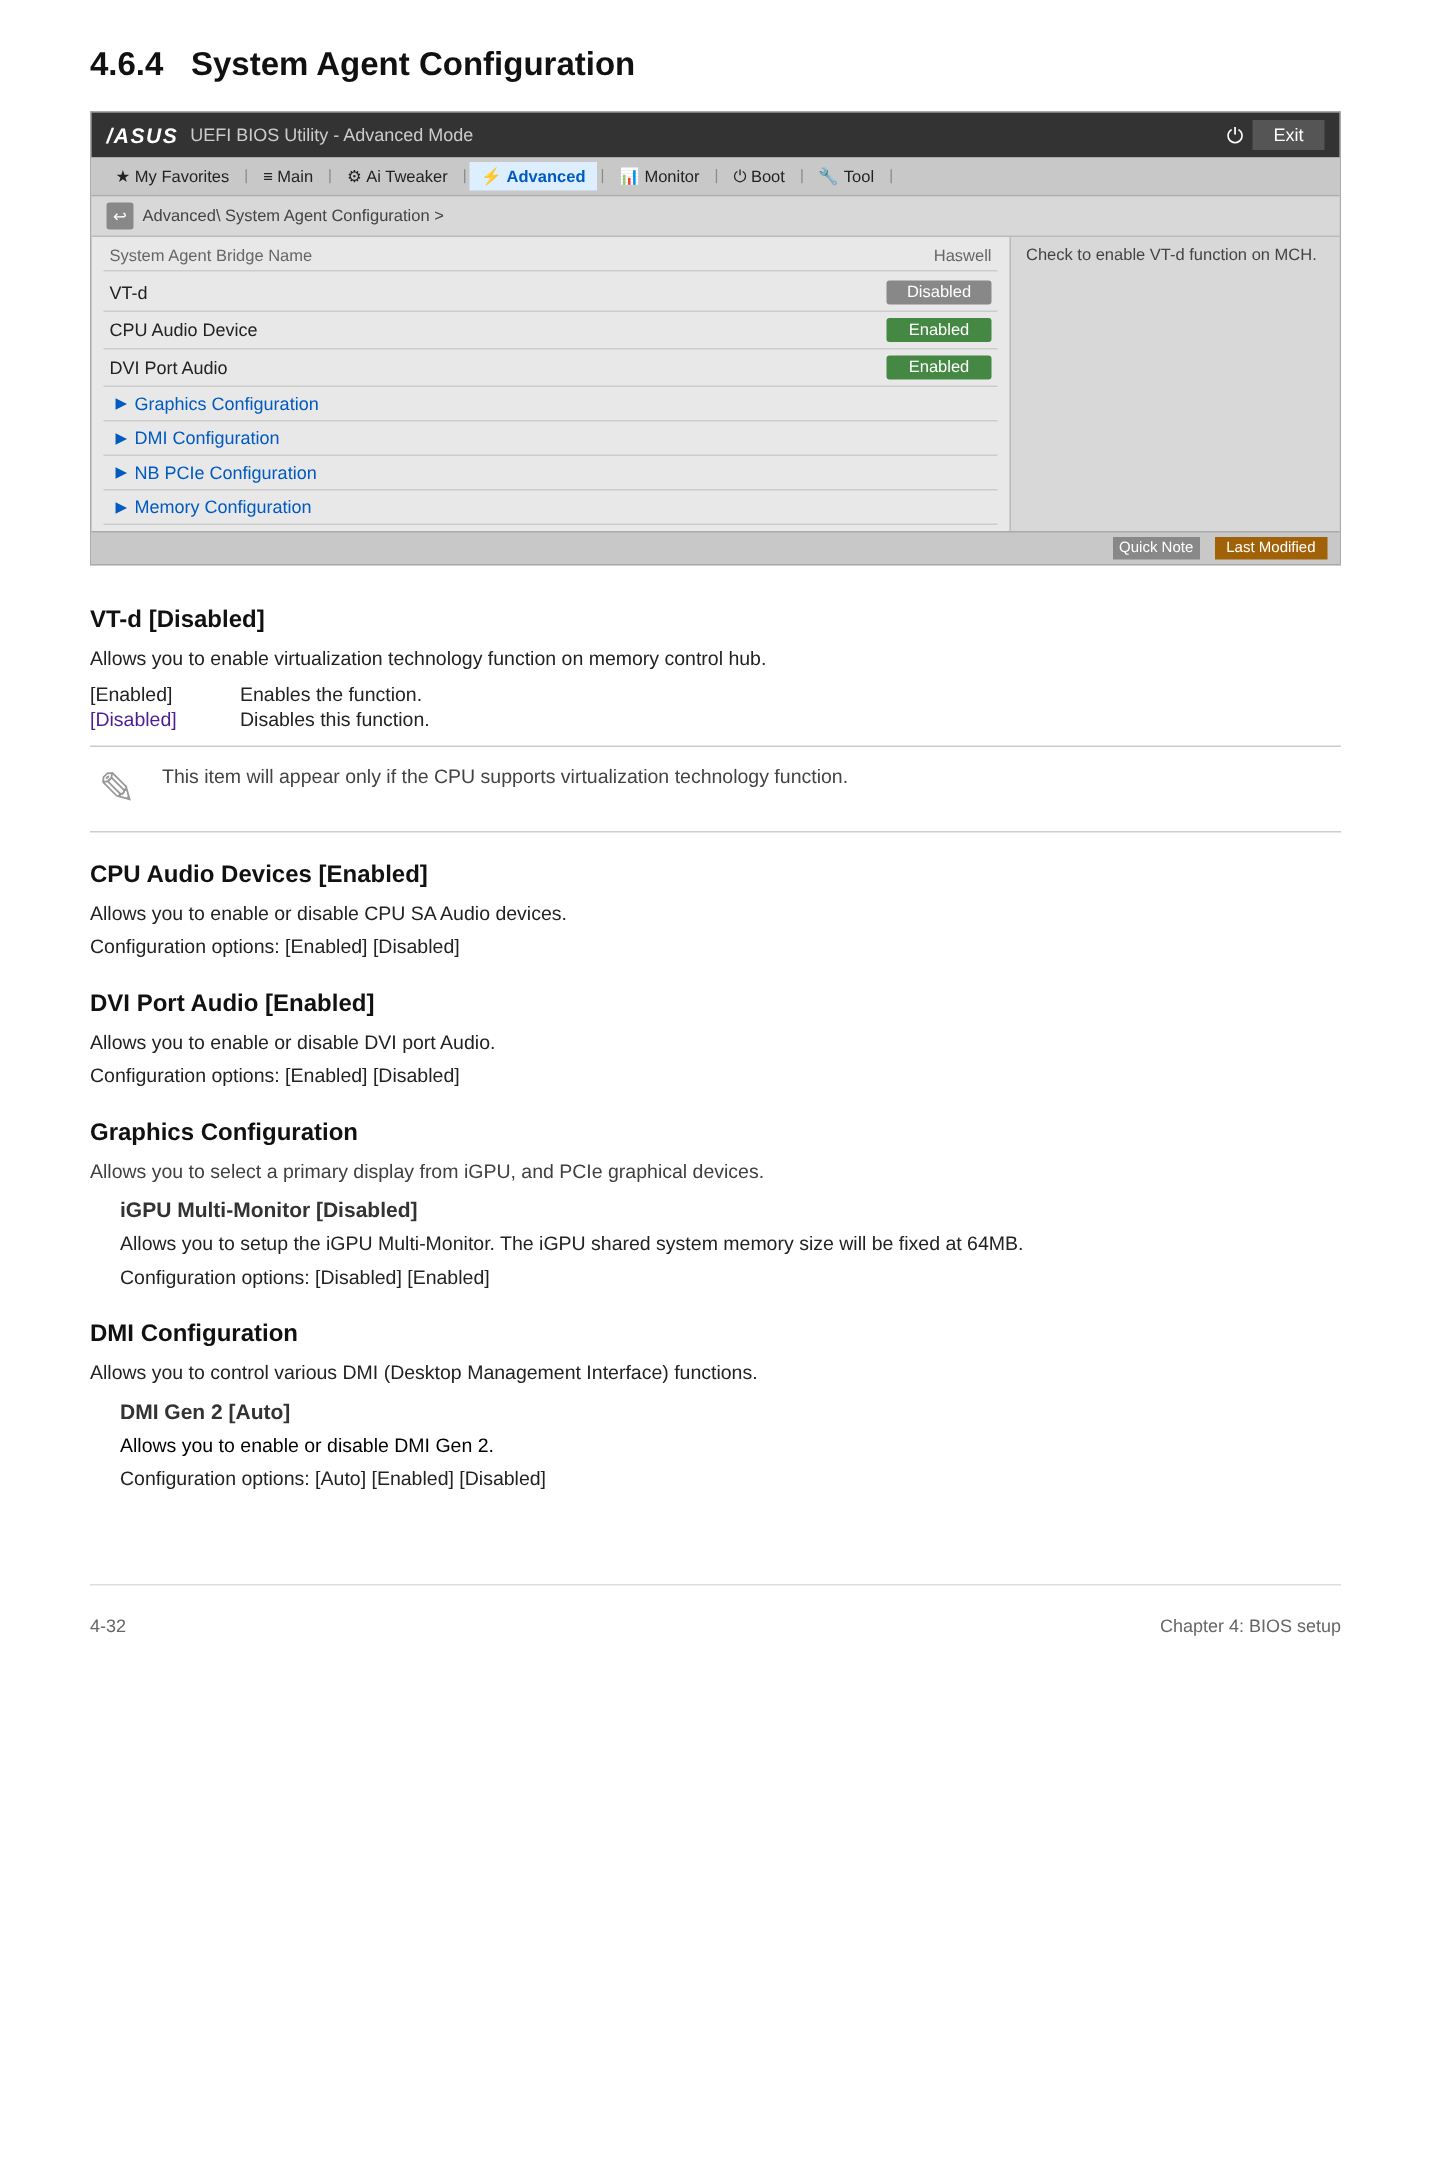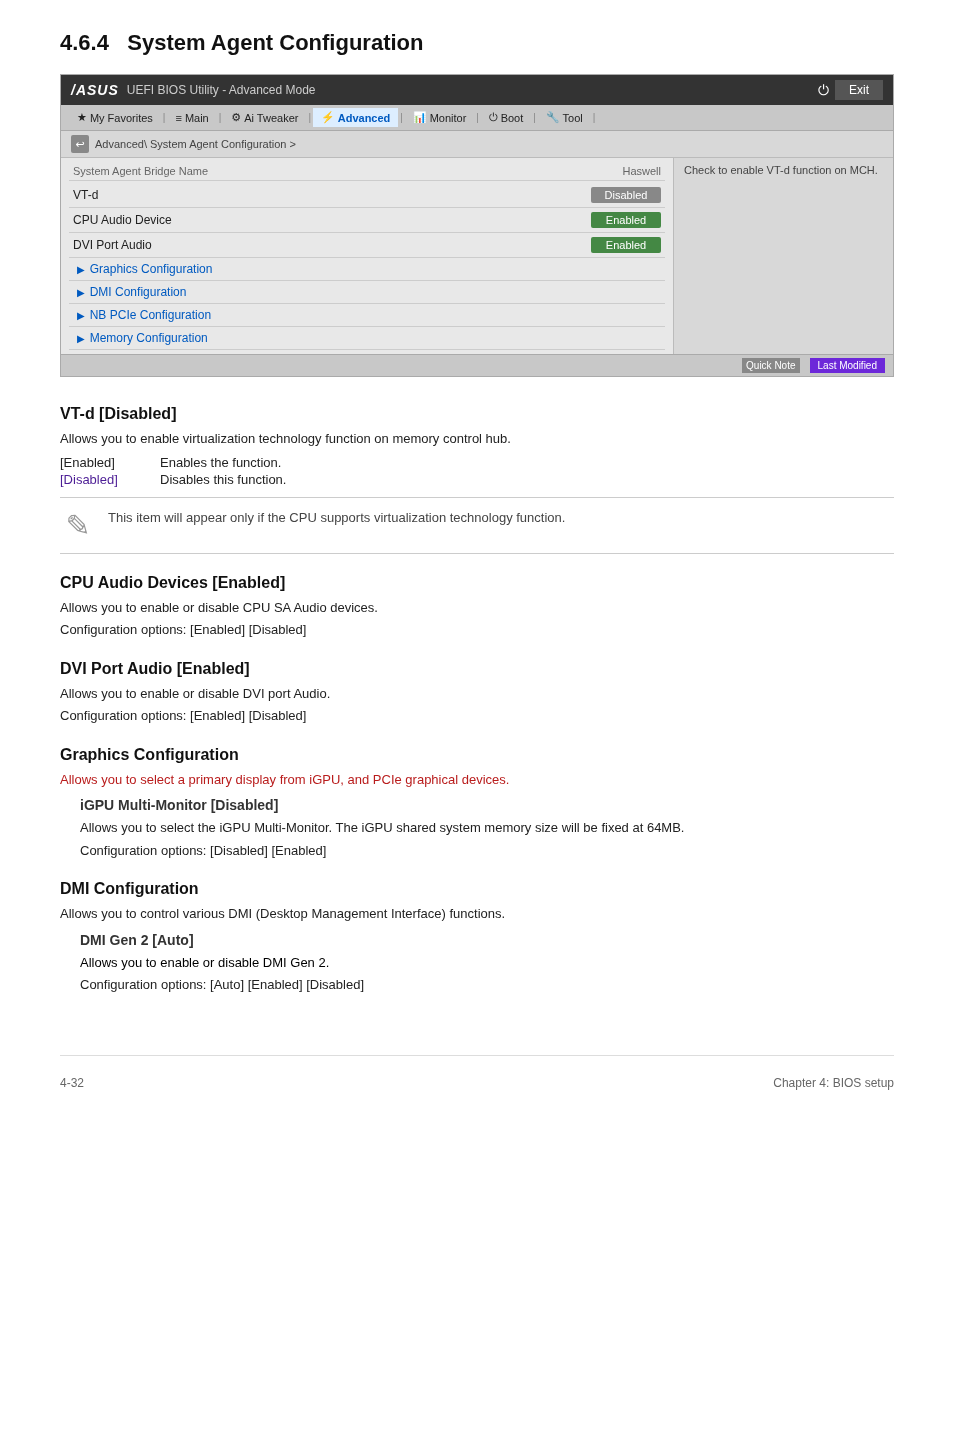--- a/index.html
+++ b/index.html
@@ -118,21 +118,21 @@
 
     </div>
 
     <div style="width:220px;background:#d8d8d8;padding:6px 10px;font-size:11px;color:#444;border-left:1px solid #bbb;">
       <span>Check to enable VT-d function on MCH.</span>
     </div>
   </div>
 
   <div style="background:#c8c8c8;border-top:1px solid #aaa;padding:3px 8px;display:flex;justify-content:flex-end;gap:10px;font-size:10px;color:#444;">
     <button style="background:#888;color:#fff;padding:2px 4px;font-size:10px;border:none;cursor:pointer;">Quick Note</button>
-    <button style="background:#6d28d9;color:#fff;padding:2px 8px;font-size:10px;border:none;cursor:pointer;">Last Modified</button>
+    <button style="background:#a16207;color:#fff;padding:2px 8px;font-size:10px;border:none;cursor:pointer;">Last Modified</button>
   </div>
 </div>
 
 <div style="margin-bottom:20px;">
   <div style="font-size:16px;font-weight:bold;color:#111;margin-bottom:6px;">VT-d [Disabled]</div>
   <div style="font-size:13px;color:#222;margin-bottom:6px;line-height:1.5;">Allows you to enable virtualization technology function on memory control hub.</div>
   <div style="margin:4px 0 4px 0;">
     <div style="display:flex;gap:0;margin-bottom:2px;">
       <span style="width:100px;font-size:13px;color:#222;">[Enabled]</span>
       <span style="font-size:13px;color:#222;">Enables the function.</span>
@@ -156,25 +156,25 @@
 </div>
 
 <div style="margin-bottom:20px;">
   <div style="font-size:16px;font-weight:bold;color:#111;margin-bottom:6px;">DVI Port Audio [Enabled]</div>
   <div style="font-size:13px;color:#222;margin-bottom:3px;line-height:1.5;">Allows you to enable or disable DVI port Audio.</div>
   <div style="font-size:13px;color:#222;margin-bottom:3px;line-height:1.5;">Configuration options: [Enabled] [Disabled]</div>
 </div>
 
 <div style="margin-bottom:20px;">
   <div style="font-size:16px;font-weight:bold;color:#111;margin-bottom:6px;">Graphics Configuration</div>
-  <div style="font-size:13px;color:#b91c1c;margin-bottom:8px;line-height:1.5;">Allows you to select a primary display from iGPU, and PCIe graphical devices.</div>
+  <div style="font-size:13px;color:#404040;margin-bottom:8px;line-height:1.5;">Allows you to select a primary display from iGPU, and PCIe graphical devices.</div>
 
   <div style="padding-left:20px;">
     <div style="font-size:14px;font-weight:bold;color:#333;margin-bottom:5px;">iGPU Multi-Monitor [Disabled]</div>
-    <div style="font-size:13px;color:#222;margin-bottom:3px;line-height:1.5;">Allows you to select the iGPU Multi-Monitor. The iGPU shared system memory size will be fixed at 64MB.</div>
+    <div style="font-size:13px;color:#222;margin-bottom:3px;line-height:1.5;">Allows you to setup the iGPU Multi-Monitor. The iGPU shared system memory size will be fixed at 64MB.</div>
     <div style="font-size:13px;color:#222;margin-bottom:3px;line-height:1.5;">Configuration options: [Disabled] [Enabled]</div>
   </div>
 </div>
 
 <div style="margin-bottom:20px;">
   <div style="font-size:16px;font-weight:bold;color:#111;margin-bottom:6px;">DMI Configuration</div>
   <div style="font-size:13px;color:#222;margin-bottom:8px;line-height:1.5;">Allows you to control various DMI (Desktop Management Interface) functions.</div>
 
   <div style="padding-left:20px;">
     <div style="font-size:14px;font-weight:bold;color:#333;margin-bottom:5px;">DMI Gen 2 [Auto]</div>

